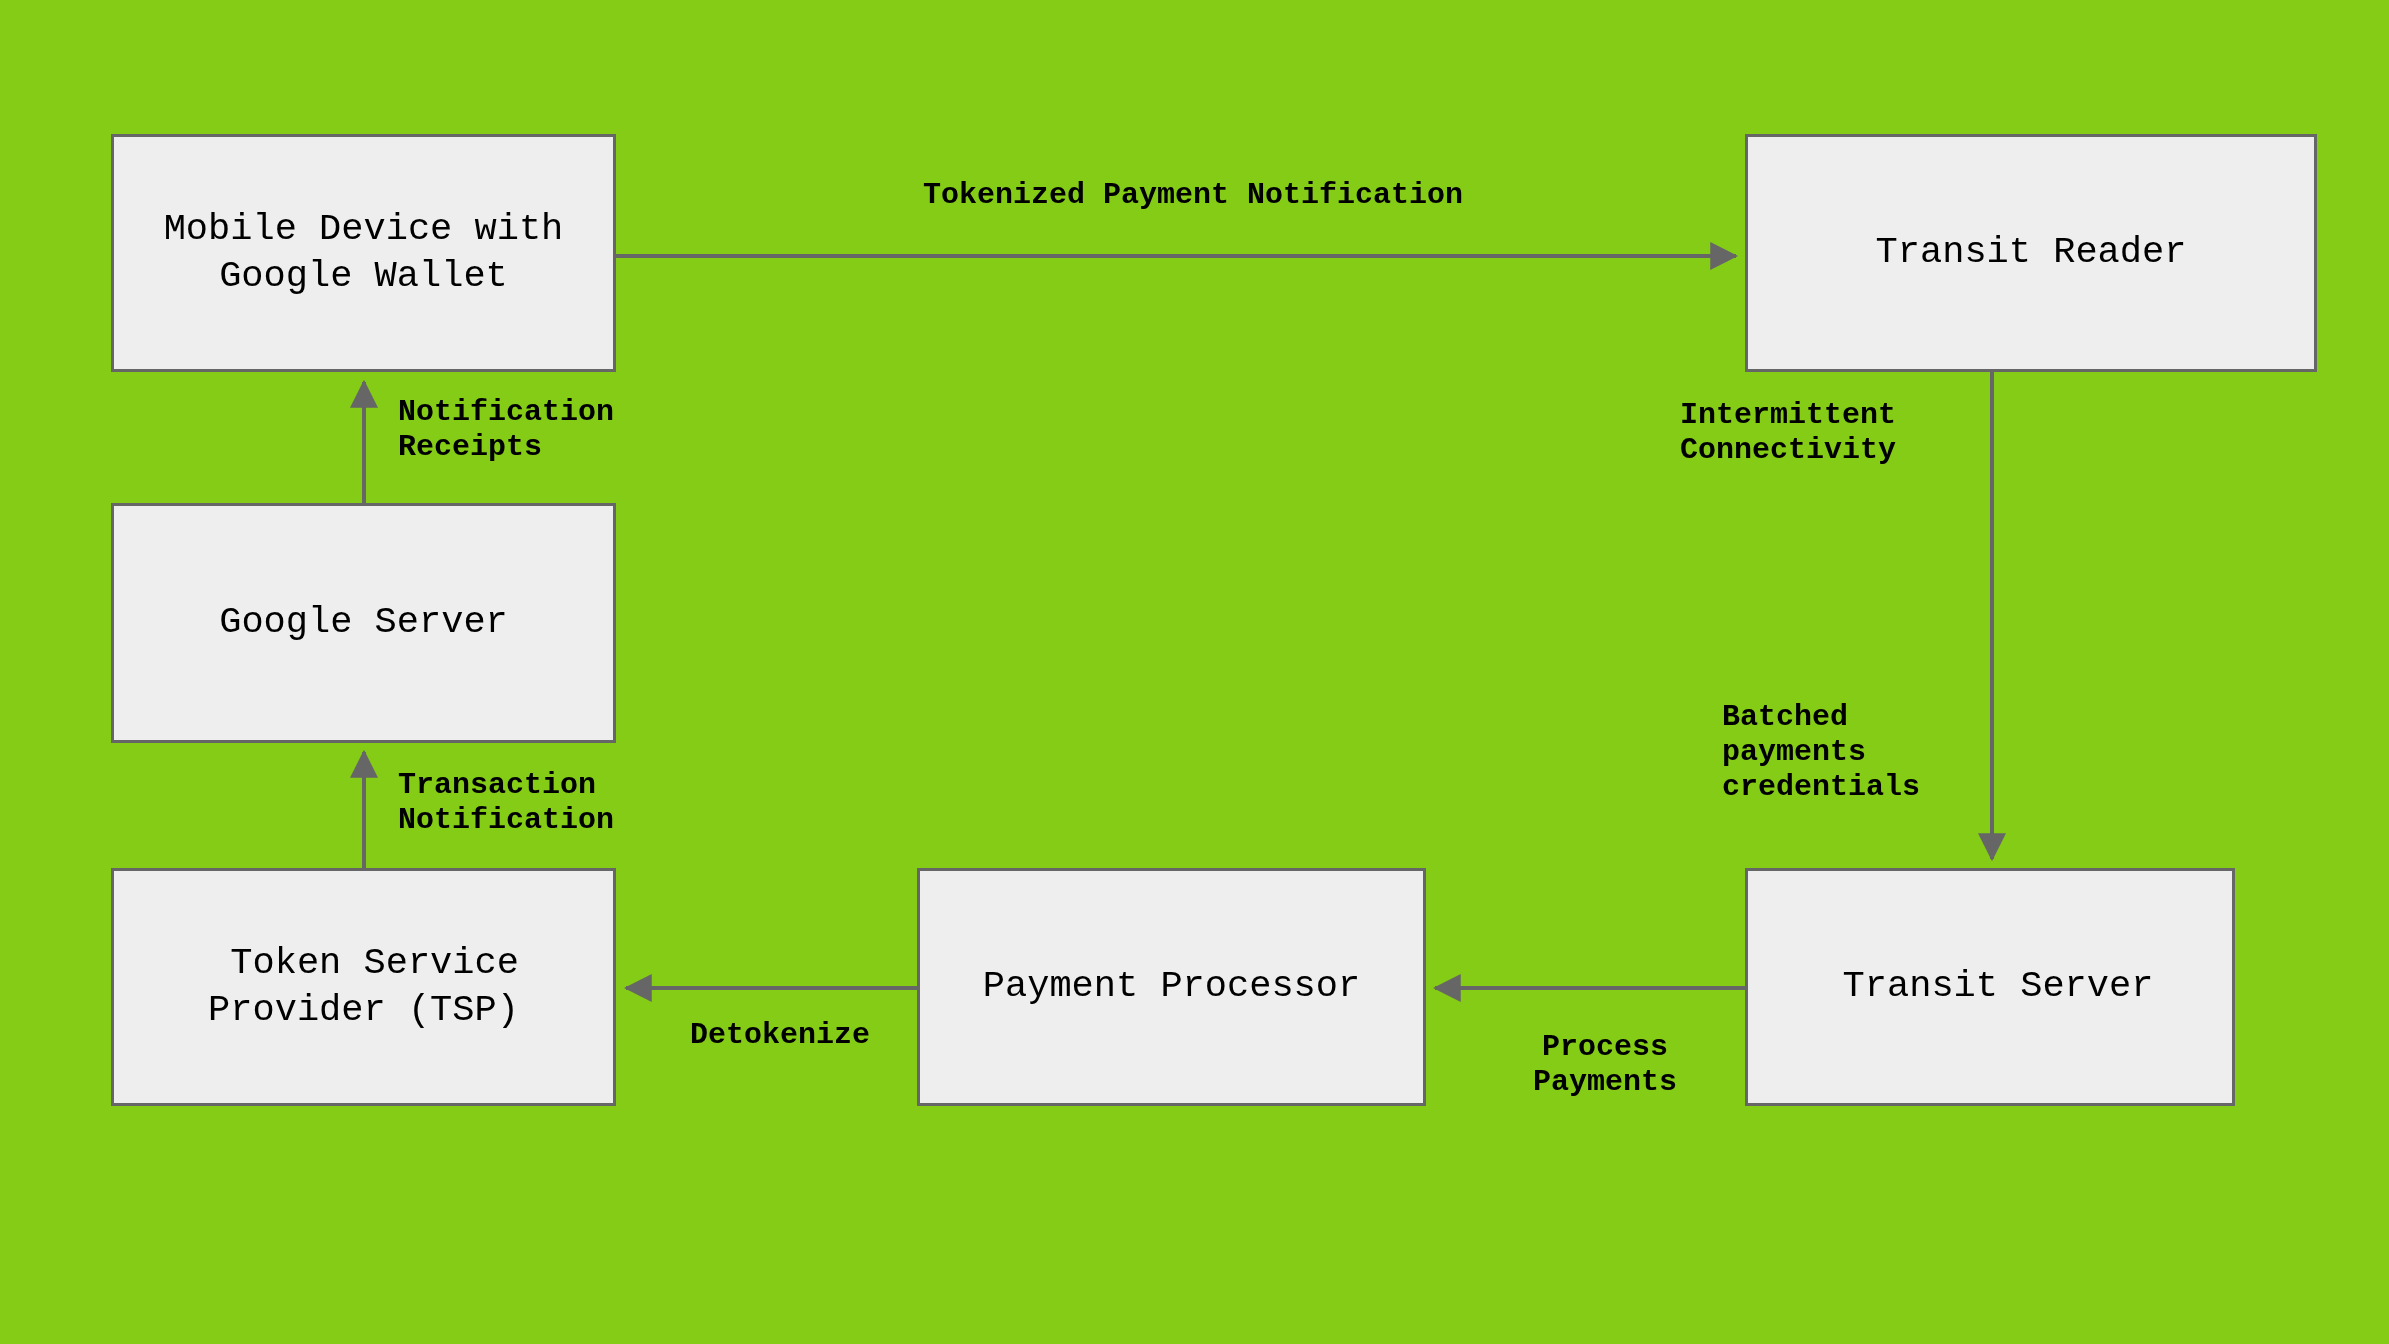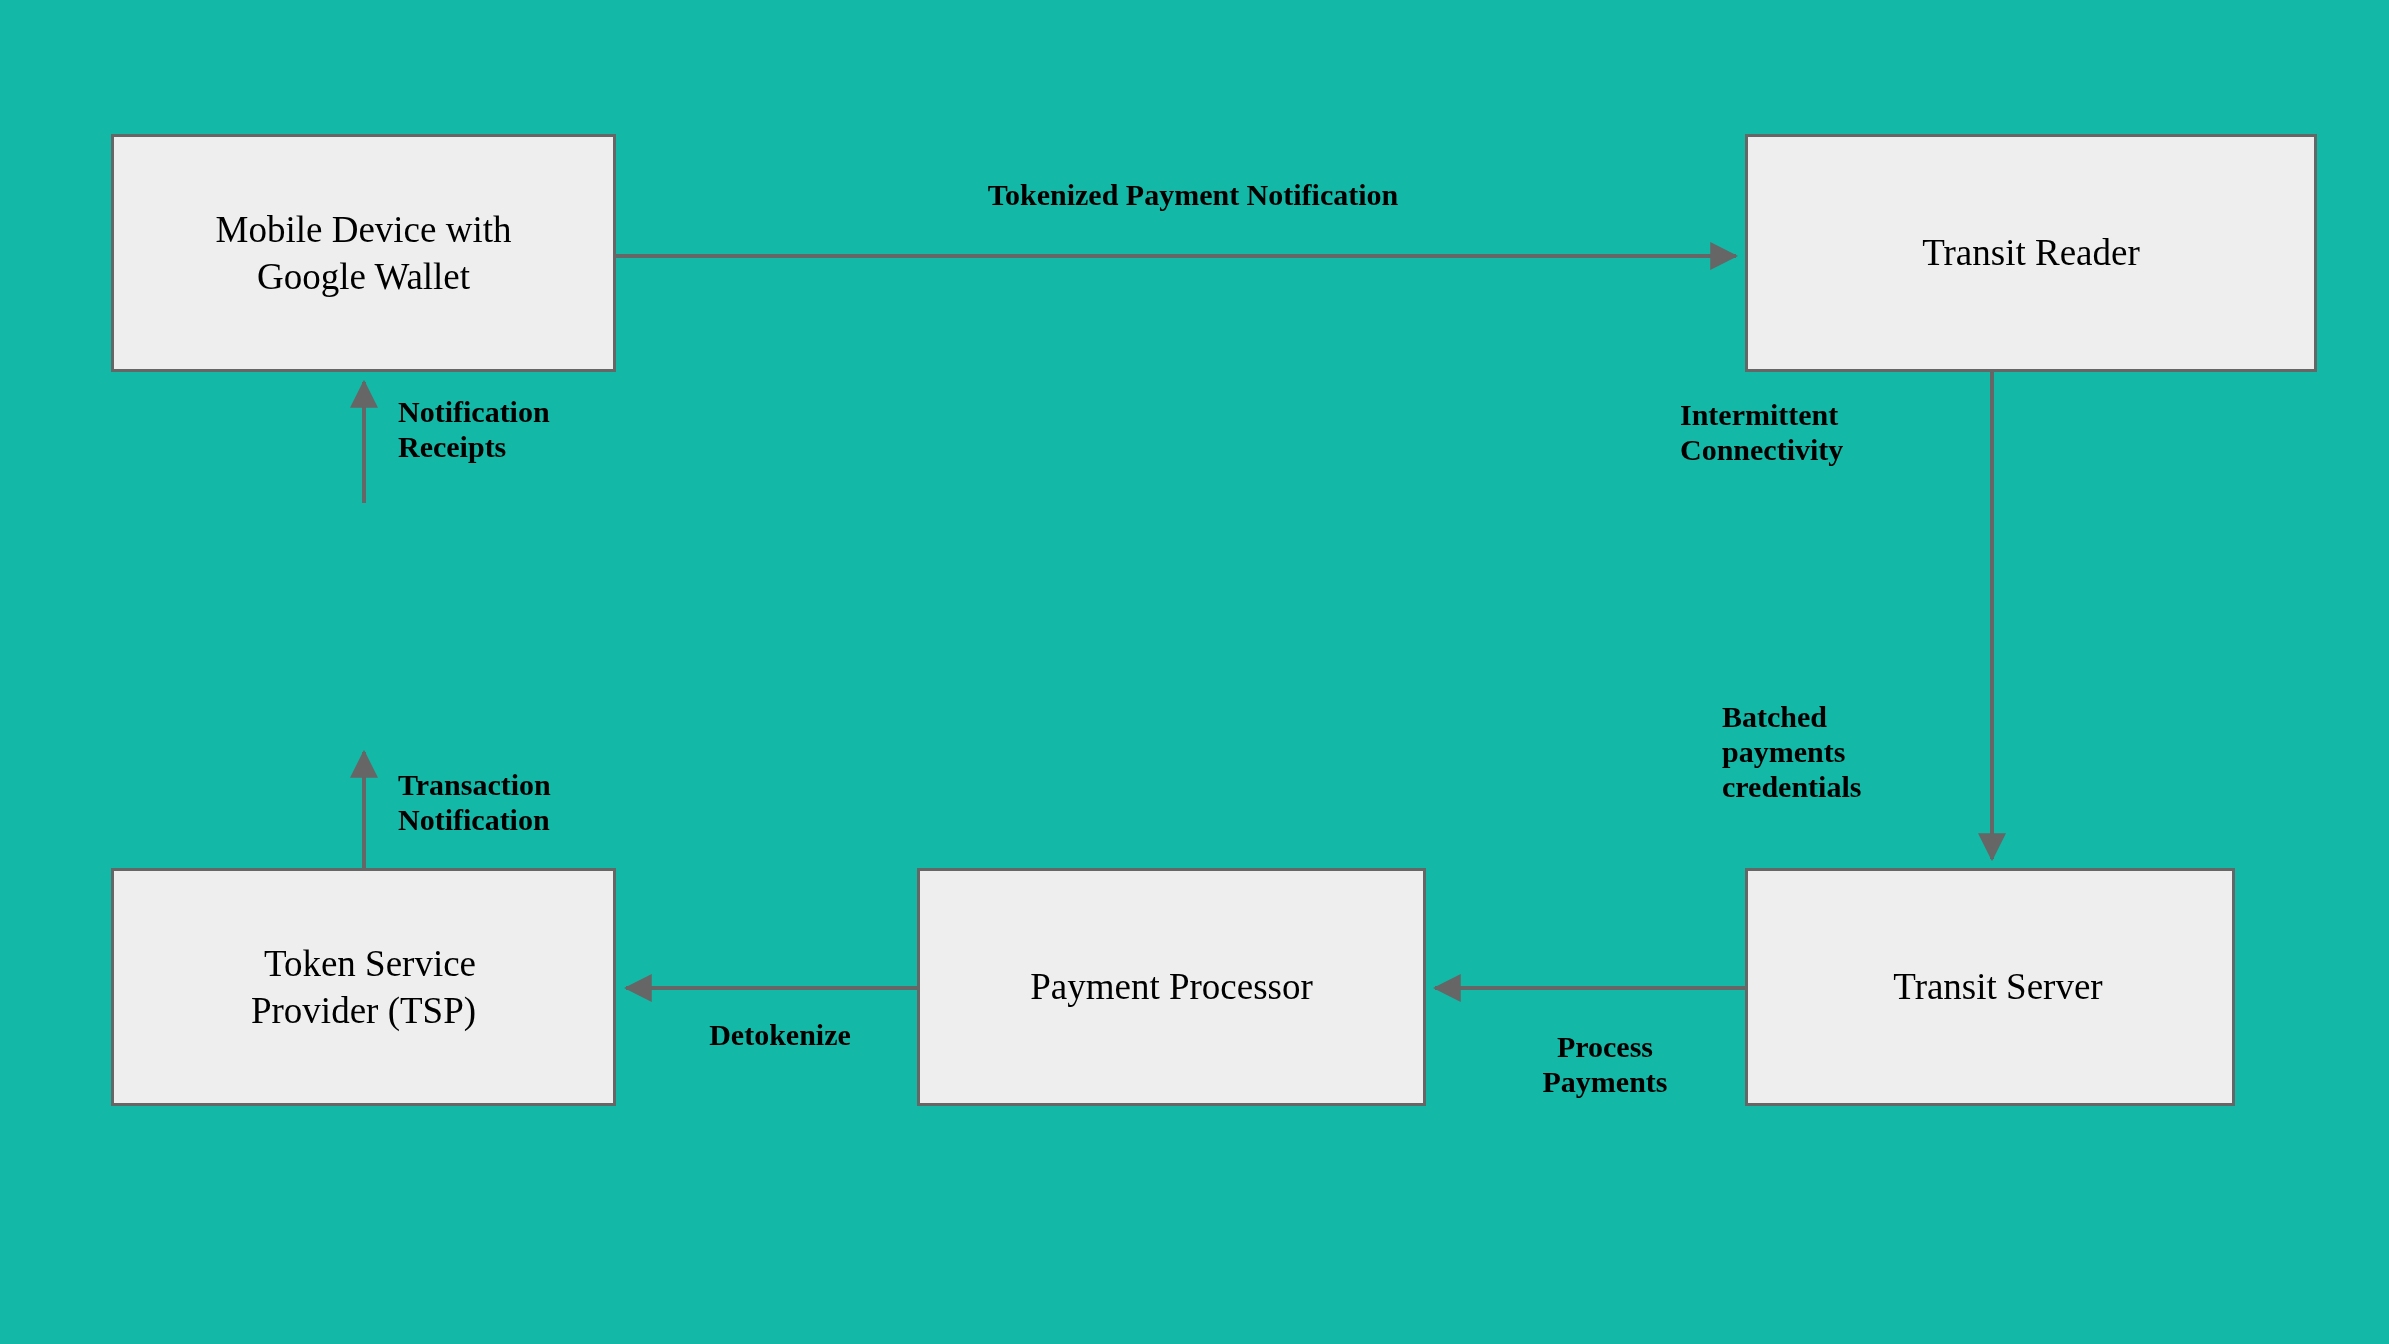--- a/index.html
+++ b/index.html
@@ -4,22 +4,22 @@
 <style>
   html, body {
     margin: 0;
     padding: 0;
     background: #ffffff;
   }
   #canvas {
     position: relative;
     width: 2389px;
     height: 1344px;
-    background: #14b8a6;
-    font-family: Liberation Serif, serif;
+    background: #84cc16;
+    font-family: Liberation Mono, monospace;
     overflow: hidden;
   }
   .node {
     position: absolute;
     box-sizing: border-box;
     background: #eeeeee;
     border: 3px solid #666666;
     display: flex;
     align-items: center;
     justify-content: center;
@@ -90,20 +90,21 @@
     <line x1="364" y1="868" x2="364" y2="752" stroke="#666666" stroke-width="4" marker-end="url(#arrow-end)"></line>
 
     <line x1="364" y1="503" x2="364" y2="382" stroke="#666666" stroke-width="4" marker-end="url(#arrow-end)"></line>
   </svg>
 
   <div class="node" id="node-mobile">Mobile Device with
 Google Wallet</div>
 
   <div class="node" id="node-reader">Transit Reader</div>
 
+  <div class="node" id="node-google-server">Google Server</div>
 
   <div class="node" id="node-tsp">Token Service
 Provider (TSP)</div>
 
   <div class="node" id="node-processor">Payment Processor</div>
 
   <div class="node" id="node-transit-server">Transit Server</div>
 
   <div class="edge-label" id="lbl-tokenized">Tokenized Payment Notification</div>
 

